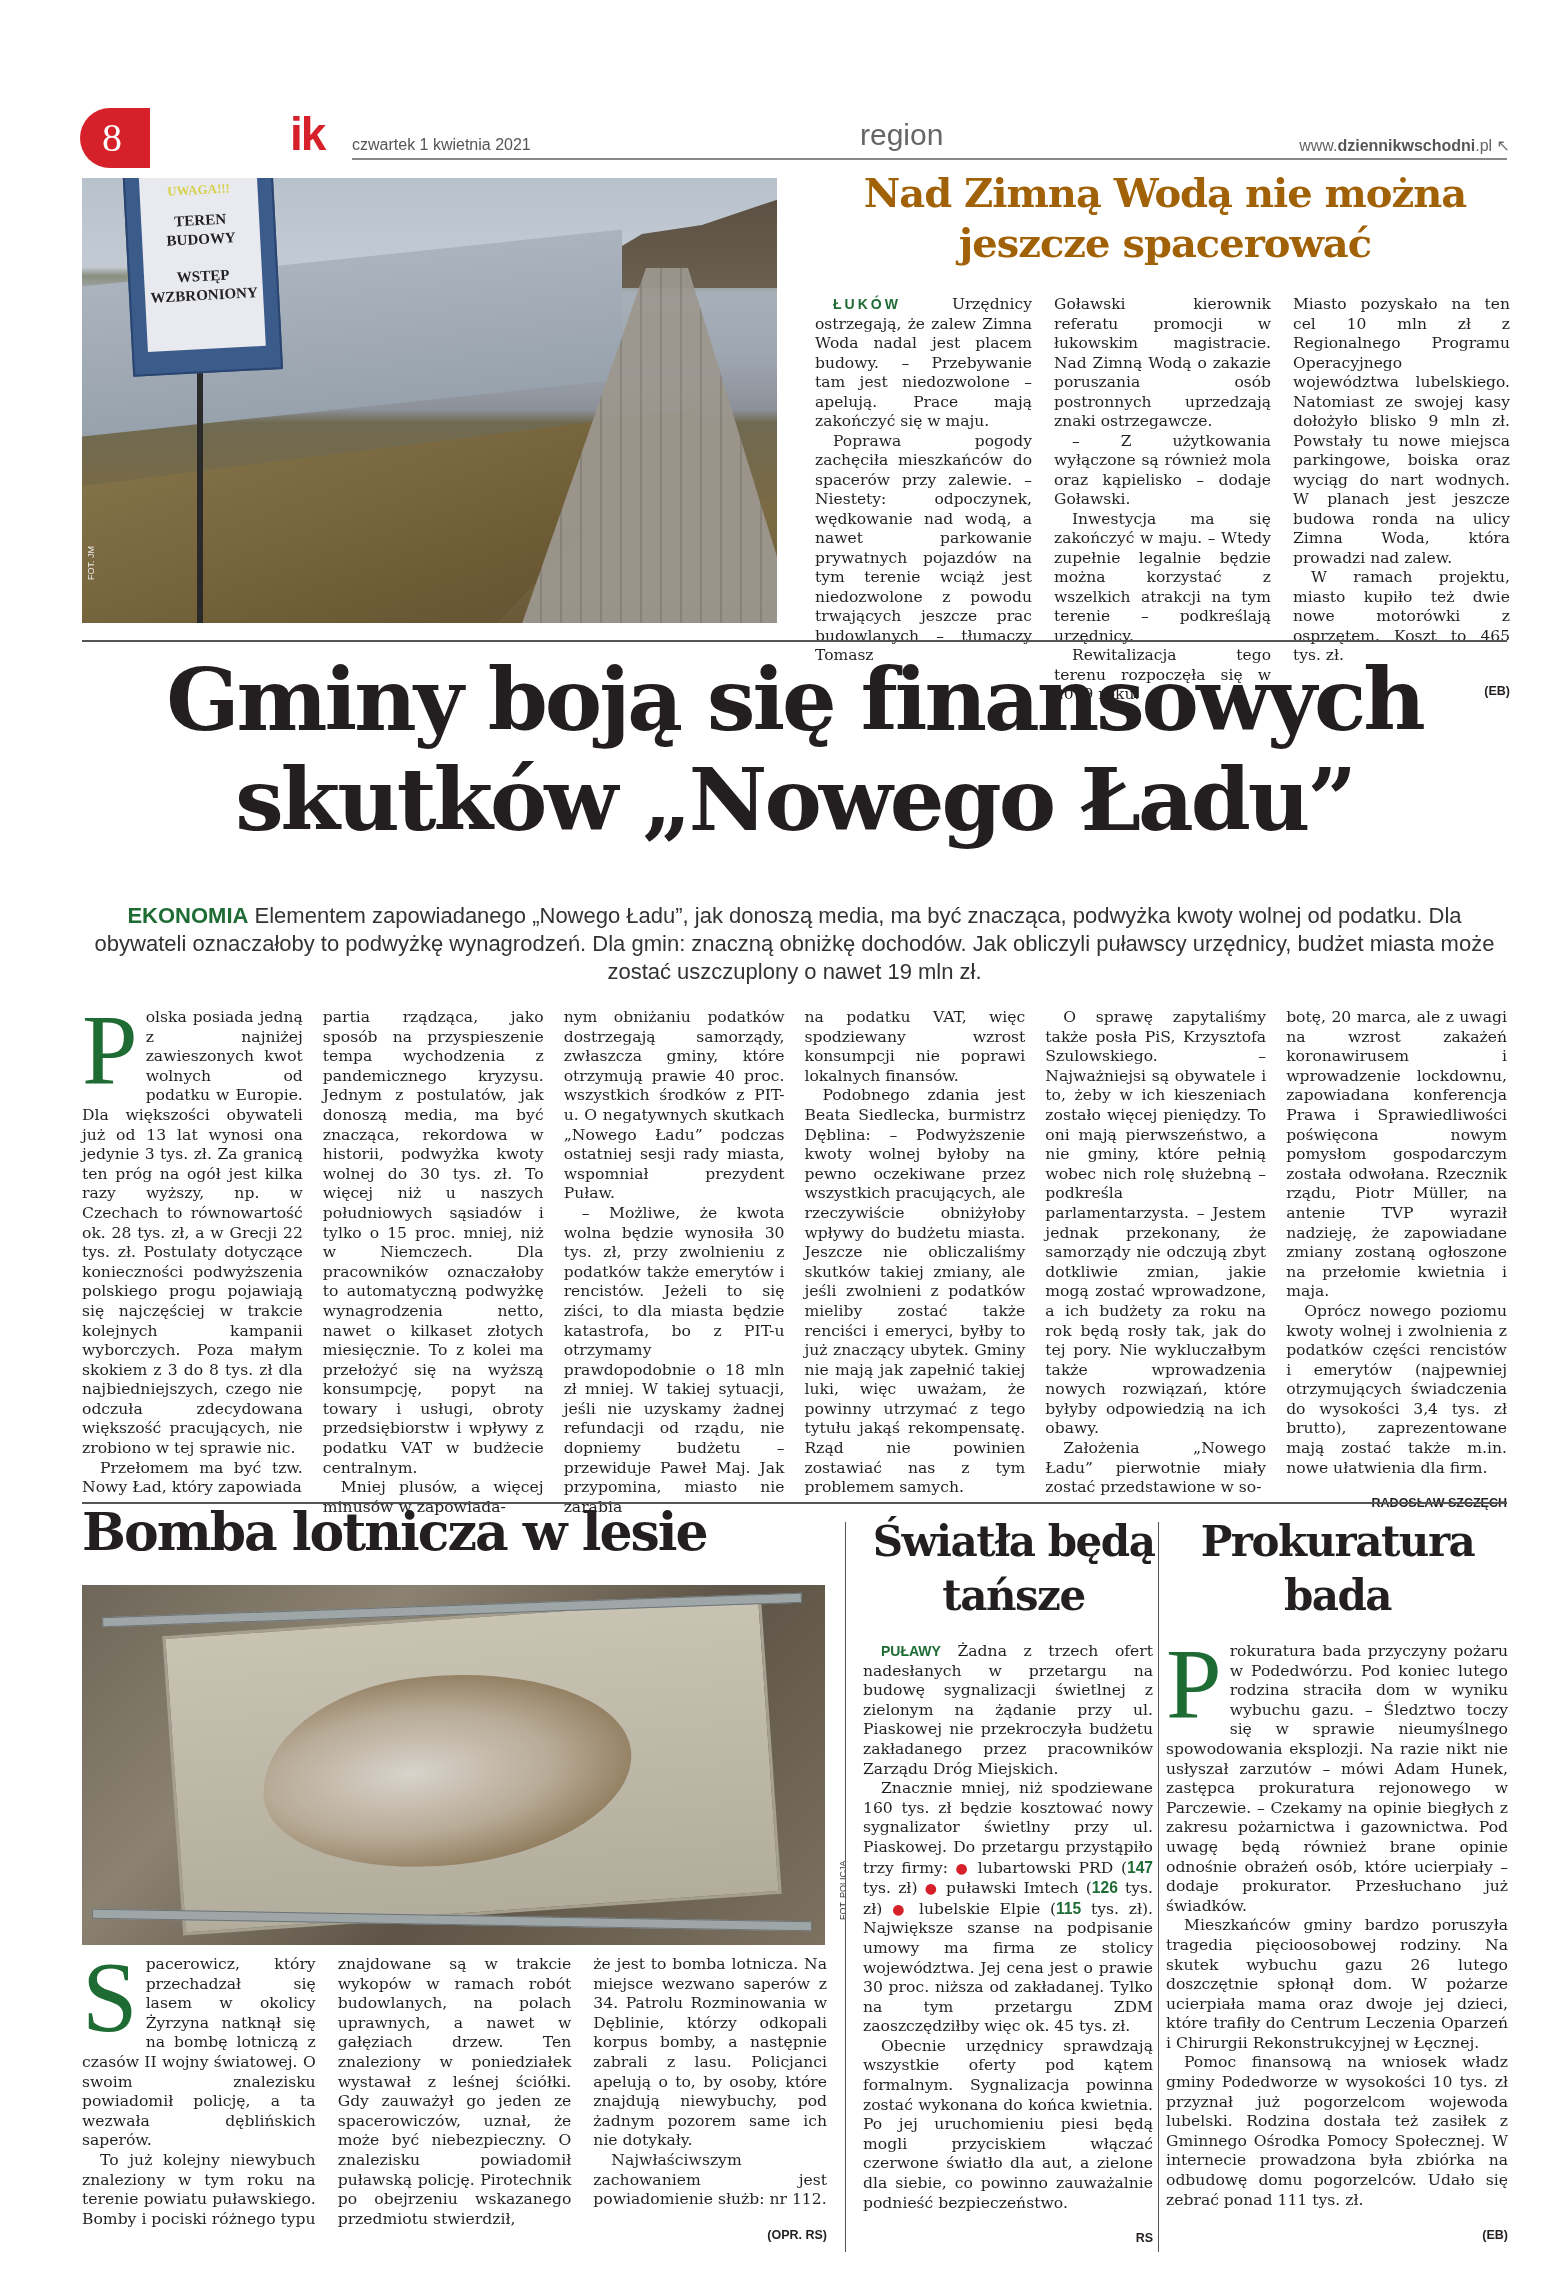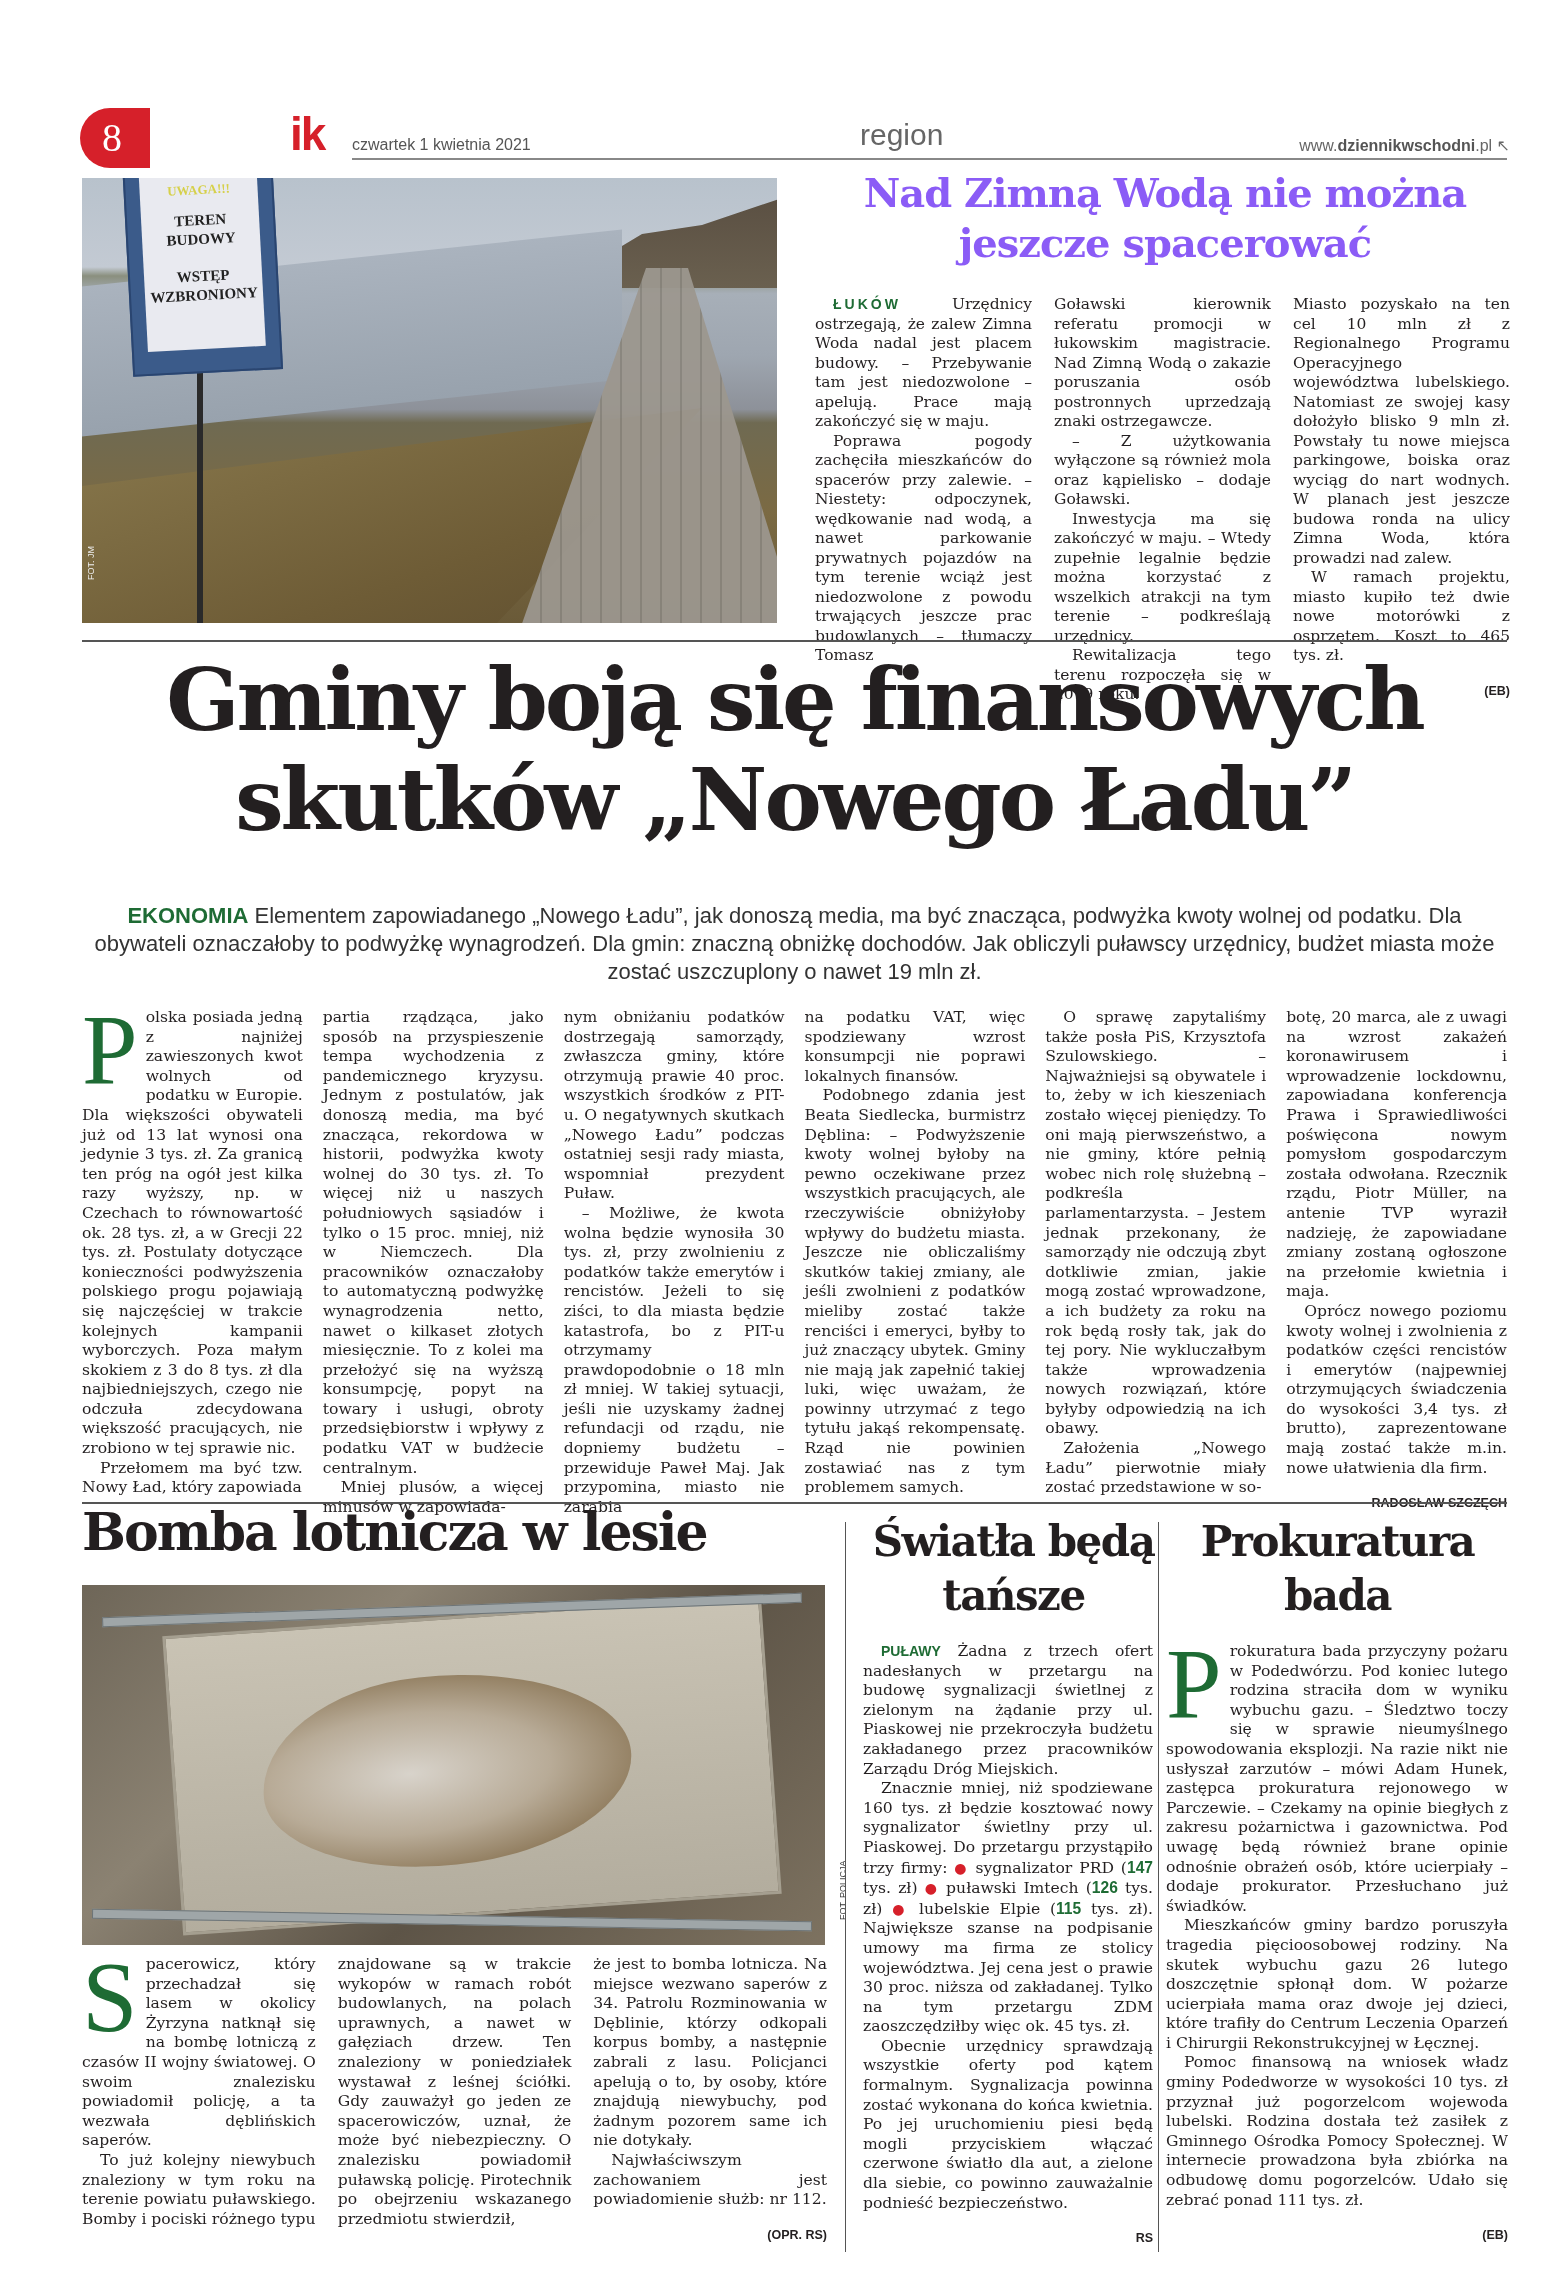--- a/index.html
+++ b/index.html
@@ -24,21 +24,21 @@
   .lake-grass { left: 0; top: 230px; width: 620px; height: 260px; background: linear-gradient(160deg,#8a7a4e,#6e5c36 60%,#5a4a2e); clip-path: polygon(0 30%, 100% 0, 60% 100%, 0 100%); }
   .lake-path { left: 420px; top: 90px; width: 300px; height: 370px; background: repeating-linear-gradient(90deg,#9c978f 0 18px,#8a857d 18px 20px), #9a958c; clip-path: polygon(48% 0, 62% 0, 100% 100%, 5% 100%); opacity: .95; }
   .lake-trees { left: 500px; top: 20px; width: 200px; height: 90px; background: linear-gradient(180deg,#5b5043,#6a604f); clip-path: polygon(0 80%, 30% 40%, 60% 30%, 100% 0, 100% 100%, 0 100%); }
   .sign { left: 45px; top: -40px; width: 150px; height: 235px; background: #3b5b8a; border: 2px solid #2a4570; transform: rotate(-3deg); padding: 22px 14px; }
   .sign-paper { width: 100%; height: 100%; background: #e9eaf0; text-align: center; font-family: "Liberation Serif", serif; font-weight: bold; font-size: 15px; color: #222; padding-top: 18px; line-height: 19px; }
   .sign-paper .warn { color: #d6d04a; font-size: 13px; margin-bottom: 12px; }
   .sign-pole { left: 115px; top: 195px; width: 6px; height: 260px; background: #2a2a2a; }
   .photo-credit-1 { left: 86px; top: 580px; font-family: "Liberation Sans", sans-serif; font-size: 9px; color: #eee; transform: rotate(-90deg); transform-origin: left top; }
 
   
-  .top-title { left: 815px; top: 168px; width: 700px; text-align: center; font-family: "DejaVu Serif", serif; font-weight: bold; font-size: 40px; line-height: 50px; letter-spacing: -1px; color: #8b5cf6; }
+  .top-title { left: 815px; top: 168px; width: 700px; text-align: center; font-family: "DejaVu Serif", serif; font-weight: bold; font-size: 40px; line-height: 50px; letter-spacing: -1px; color: #a16207; }
   .cols3 { display: flex; gap: 22px; }
   .top-body { left: 815px; top: 295px; width: 695px; }
   .col { flex: 1; font-size: 15.5px; line-height: 19.5px; text-align: justify; hyphens: manual; }
   .col p { text-indent: 18px; }
   .col p.noindent { text-indent: 0; }
   .place { color: #1e6b34; font-family: "Liberation Sans", sans-serif; font-weight: bold; letter-spacing: 3px; font-size: 14px; }
   .sig { text-align: right; font-family: "Liberation Sans", sans-serif; font-weight: bold; font-size: 12.5px; margin-top: 16px; }
 
   .rule-full { left: 82px; width: 1425px; height: 2px; background: #555; }
 
@@ -192,21 +192,21 @@
 <div class="abs vrule" style="left:1158px;top:1522px;height:730px"></div>
 
 <div class="abs lights-title">
   <div>Światła będą</div>
   <div>tańsze</div>
 </div>
 <div class="abs lights-body">
   <p><span class="place" style="letter-spacing:0">PUŁAWY</span> <span>Żadna z trzech ofert nadesłanych w przetargu na budowę sygnalizacji świetlnej z zielonym na żądanie przy ul. Piaskowej nie przekroczyła budżetu zakładanego przez pracowników Zarządu Dróg Miejskich.</span></p>
   <p>
     <span>Znacznie mniej, niż spodziewane 160 tys. zł będzie kosztować nowy sygnalizator świetlny przy ul. Piaskowej. Do przetargu przystąpiło trzy firmy: </span>
-    <span class="bullet">●</span> <span>sygnalizator PRD</span> (<span class="num">147</span> <span>tys. zł</span>)
+    <span class="bullet">●</span> <span>lubartowski PRD</span> (<span class="num">147</span> <span>tys. zł</span>)
     <span class="bullet">●</span> <span>puławski Imtech</span> (<span class="num">126</span> <span>tys. zł</span>)
     <span class="bullet">●</span> <span>lubelskie Elpie</span> (<span class="num">115</span> <span>tys. zł</span>).
     <span>Największe szanse na podpisanie umowy ma firma ze stolicy województwa. Jej cena jest o prawie 30 proc. niższa od zakładanej. Tylko na tym przetargu ZDM zaoszczędziłby więc ok. 45 tys. zł.</span>
   </p>
   <p>Obecnie urzędnicy sprawdzają wszystkie oferty pod kątem formalnym. Sygnalizacja powinna zostać wykonana do końca kwietnia. Po jej uruchomieniu piesi będą mogli przyciskiem włączać czerwone światło dla aut, a zielone dla siebie, co powinno zauważalnie podnieść bezpieczeństwo.</p>
   <div class="sig">RS</div>
 </div>
 
 <div class="abs prok-title">
   <div>Prokuratura</div>

